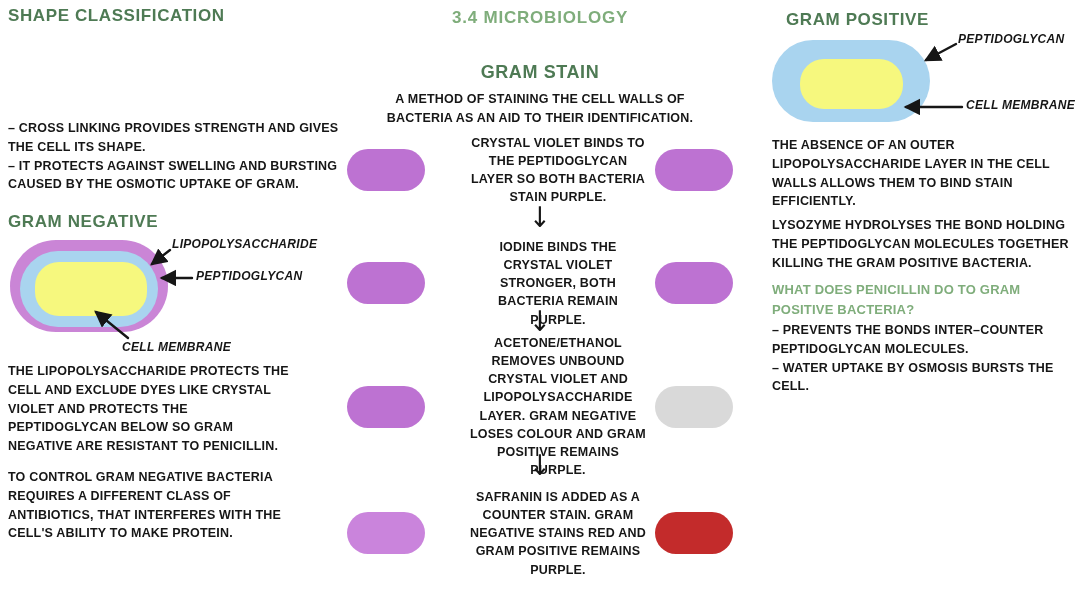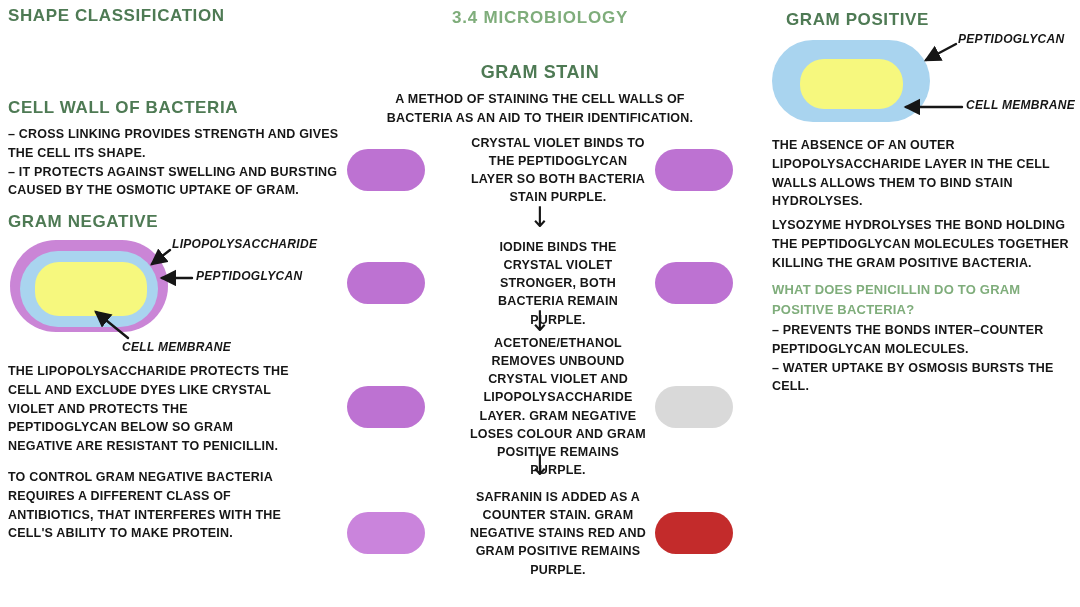--- a/index.html
+++ b/index.html
@@ -22,22 +22,21 @@
   .q-items { margin-top:2px; }
 </style>
 </head>
 <body>
 
 <div class="abs" style="left:8px; top:6px; width:330px;">
   <div class="h-dark">SHAPE CLASSIFICATION</div>
 </div>
 
 <div class="abs" style="left:8px; top:98px; width:332px;">
-  <div class="h-dark">CELL WALL OF BACTERIA</div>
-  <ul class="body-txt" style="margin-top:7px;">
+  <ul class="body-txt" style="margin-top:21px;">
     <li>– CROSS LINKING PROVIDES STRENGTH AND GIVES THE CELL ITS SHAPE.</li>
     <li>– IT PROTECTS AGAINST SWELLING AND BURSTING CAUSED BY THE OSMOTIC UPTAKE OF GRAM.</li>
   </ul>
 </div>
 
 <div class="abs h-dark" style="left:8px; top:212px;">GRAM NEGATIVE</div>
 
 <div class="abs" style="left:2px; top:236px; width:336px; height:126px;">
   <div class="layer" style="left: 8px; top: 4px; width: 158px; height: 92px; border-radius: 46px; background: rgb(202, 133, 214);"></div>
   <div class="layer" style="left: 18px; top: 15px; width: 138px; height: 76px; border-radius: 38px; background: rgb(169, 212, 239);"></div>
@@ -102,21 +101,21 @@
     <defs>
       <marker id="ah2" markerWidth="8" markerHeight="8" refX="6" refY="3.5" orient="auto">
         <path d="M0,0 L7,3.5 L0,7 Z" fill="#161616"></path>
       </marker>
     </defs>
     <line x1="186" y1="16" x2="156" y2="32" stroke="#161616" stroke-width="2.4" stroke-linecap="round" marker-end="url(#ah2)"></line>
     <line x1="192" y1="79" x2="136" y2="79" stroke="#161616" stroke-width="2.4" stroke-linecap="round" marker-end="url(#ah2)"></line>
   </svg>
 </div>
 
-<div class="abs body-txt" style="left:772px; top:136px; width:302px;">THE ABSENCE OF AN OUTER LIPOPOLYSACCHARIDE LAYER IN THE CELL WALLS ALLOWS THEM TO BIND STAIN HYDROLYSES.</div>
+<div class="abs body-txt" style="left:772px; top:136px; width:302px;">THE ABSENCE OF AN OUTER LIPOPOLYSACCHARIDE LAYER IN THE CELL WALLS ALLOWS THEM TO BIND STAIN EFFICIENTLY.</div>
 <div class="abs body-txt" style="left:772px; top:216px; width:306px;">LYSOZYME HYDROLYSES THE BOND HOLDING THE PEPTIDOGLYCAN MOLECULES TOGETHER KILLING THE GRAM POSITIVE BACTERIA.</div>
 
 <div class="abs" style="left:772px; top:280px; width:304px;">
   <div class="body-txt h-light" style="font-size:13px; color:#7fad7b;">WHAT DOES PENICILLIN DO TO GRAM POSITIVE BACTERIA?</div>
   <ul class="body-txt q-items">
     <li>– PREVENTS THE BONDS INTER–COUNTER PEPTIDOGLYCAN MOLECULES.</li>
     <li>– WATER UPTAKE BY OSMOSIS BURSTS THE CELL.</li>
   </ul>
 </div>
 

